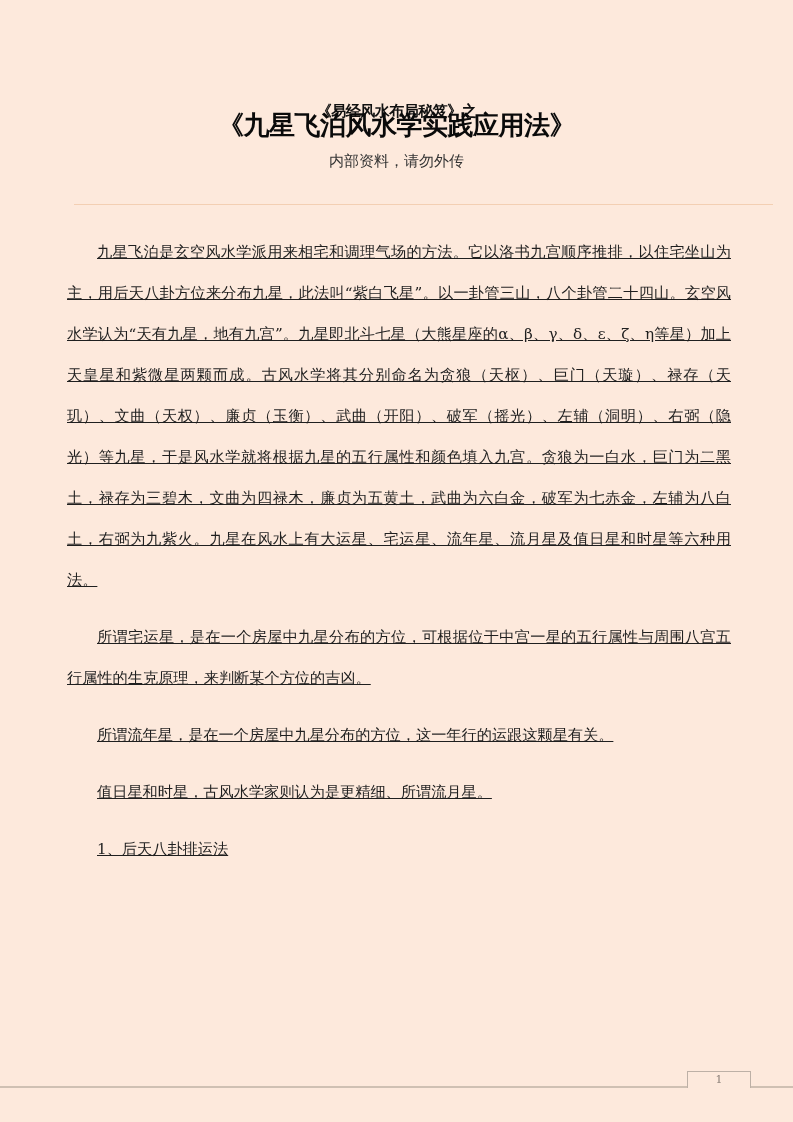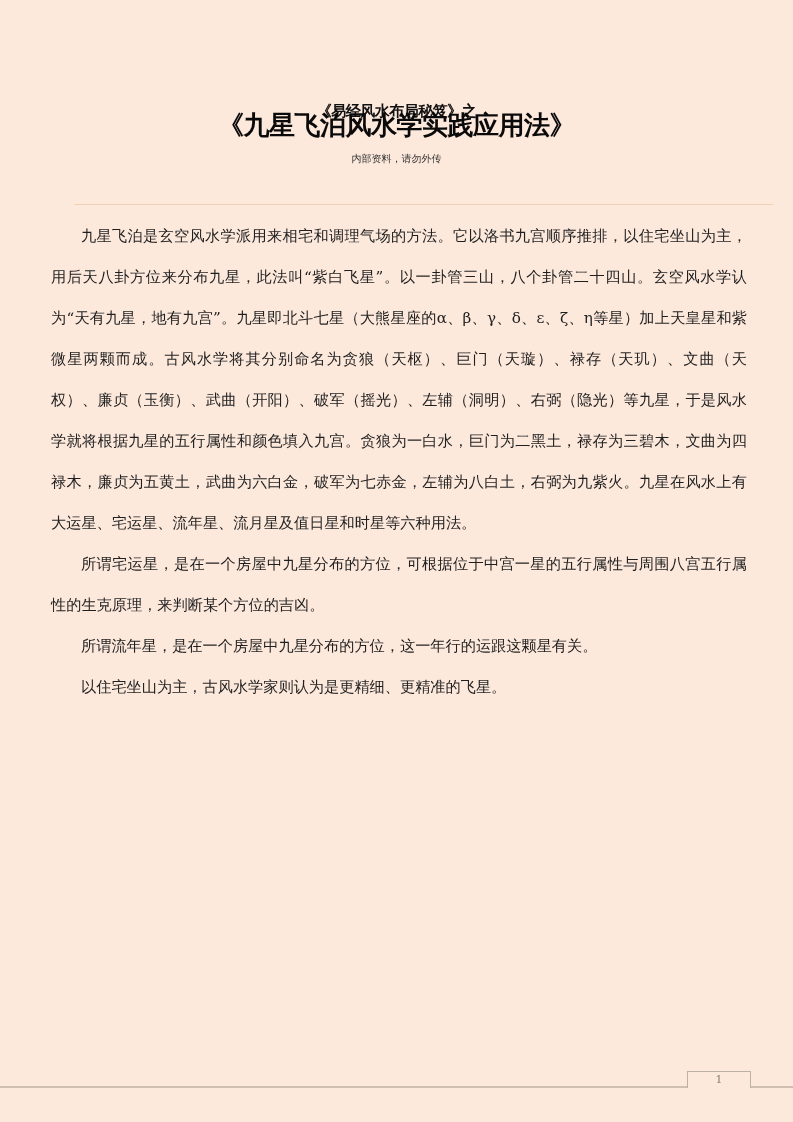--- a/index.html
+++ b/index.html
@@ -40,44 +40,45 @@
       letter-spacing: -0.5px;
       color: #0a0a0a;
       line-height: 48px;
     }
     .subtitle {
       position: absolute;
       top: 152px;
       left: 0;
       width: 793px;
       text-align: center;
-      font-size: 10px;
+      font-size: 15px;
       color: #333;
     }
     .header-rule {
       position: absolute;
       top: 204px;
       left: 74px;
       width: 699px;
       height: 0;
       border-top: 1px solid #f3cfb3;
     }
     .body {
       position: absolute;
       top: 216px;
       left: 51px;
       width: 696px;
       font-size: 15.2px;
       line-height: 41px;
       color: #1f1f1f;
     }
     .body p {
-      margin: 0;
+      margin: 16px;
       text-align: justify;
       text-indent: 30px;
+      text-decoration: underline;
     }
     .body .bold {
       font-weight: bold;
       color: #0a0a0a;
     }
     .footer-line-left {
       position: absolute;
       top: 1086px;
       left: 0;
       width: 687px;
@@ -109,18 +110,19 @@
 
 <div class="series-title">《易经风水布局秘笈》之</div>
 <div class="main-title">《九星飞泊风水学实践应用法》</div>
 <div class="subtitle">内部资料，请勿外传</div>
 <div class="header-rule"></div>
 
 <div class="body">
   <p>九星飞泊是玄空风水学派用来相宅和调理气场的方法。它以洛书九宫顺序推排，以住宅坐山为主，用后天八卦方位来分布九星，此法叫“紫白飞星”。以一卦管三山，八个卦管二十四山。玄空风水学认为“天有九星，地有九宫”。九星即北斗七星（大熊星座的α、β、γ、δ、ε、ζ、η等星）加上天皇星和紫微星两颗而成。古风水学将其分别命名为贪狼（天枢）、巨门（天璇）、禄存（天玑）、文曲（天权）、廉贞（玉衡）、武曲（开阳）、破军（摇光）、左辅（洞明）、右弼（隐光）等九星，于是风水学就将根据九星的五行属性和颜色填入九宫。贪狼为一白水，巨门为二黑土，禄存为三碧木，文曲为四禄木，廉贞为五黄土，武曲为六白金，破军为七赤金，左辅为八白土，右弼为九紫火。九星在风水上有大运星、宅运星、流年星、流月星及值日星和时星等六种用法。</p>
   <p>所谓宅运星，是在一个房屋中九星分布的方位，可根据位于中宫一星的五行属性与周围八宫五行属性的生克原理，来判断某个方位的吉凶。</p>
   <p>所谓流年星，是在一个房屋中九星分布的方位，这一年行的运跟这颗星有关。</p>
-  <p>以住宅坐山为主，古风水学家则认为是更精细、更精准的飞星。</p>
+  <p>值日星和时星，古风水学家则认为是更精细、所谓流月星。</p>
+  <p>1、后天八卦排运法</p>
 </div>
 
 <div class="footer-line-left"></div>
 <div class="page-tab">1</div>
 <div class="footer-line-right"></div>
 
 </body></html>

